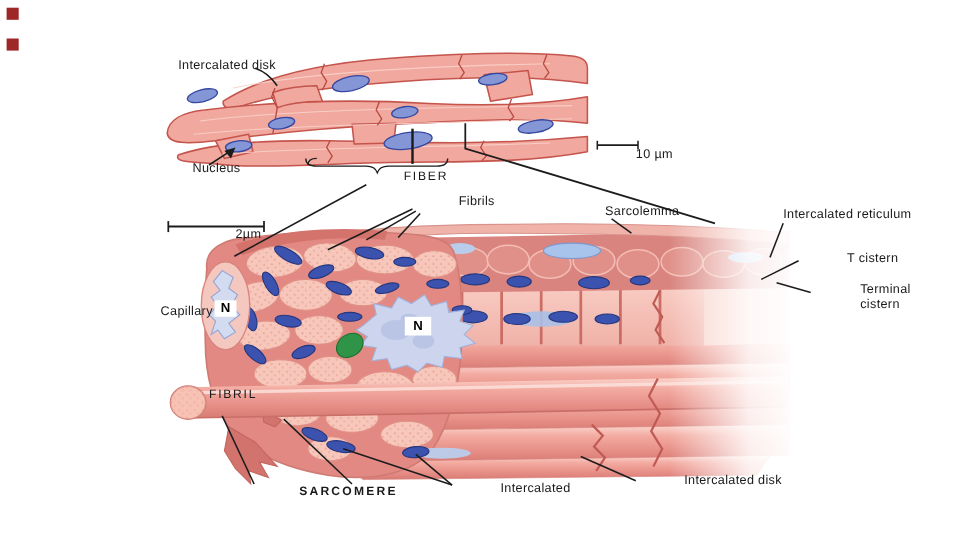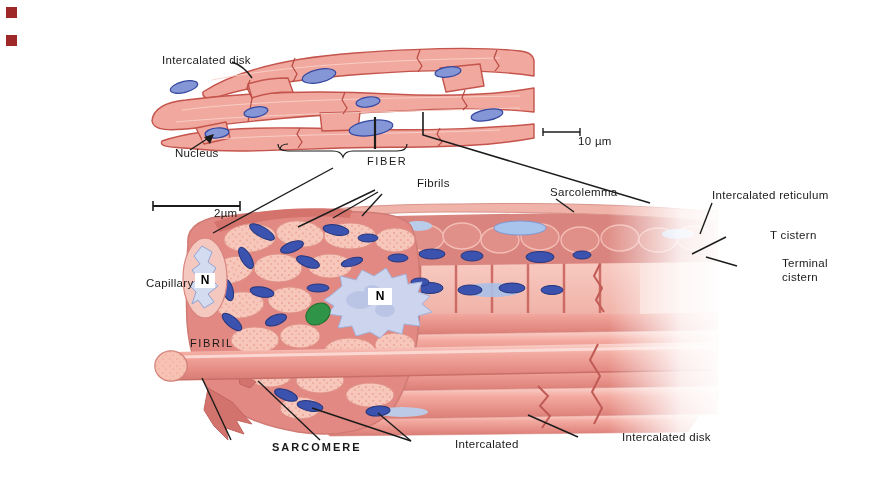--- a/index.html
+++ b/index.html
@@ -270,21 +270,21 @@
 <div class="lbl caps" style="left:325px;top:155px;">FIBER</div>
 <div class="lbl" style="left:536px;top:135px;">10 µm</div>
 
 <div class="lbl" style="left:172px;top:207px;">2µm</div>
 <div class="lbl" style="left:375px;top:177px;">Fibrils</div>
 <div class="lbl" style="left:508px;top:186px;">Sarcolemma</div>
 <div class="lbl" style="left:670px;top:189px;">Intercalated reticulum</div>
 <div class="lbl" style="left:728px;top:229px;">T cistern</div>
 <div class="lbl wrap2" style="left:740px;top:257px;">Terminal cistern</div>
 <div class="lbl" style="left:104px;top:277px;">Capillary</div>
-<div class="lbl caps" style="left:148px;top:337px;">FIBRIL</div>
+<div class="lbl caps" style="left:148px;top:353px;">FIBRIL</div>
 <div class="lbl caps" style="left:230px;top:441px;letter-spacing:2px;font-weight:bold;">SARCOMERE</div>
 <div class="lbl" style="left:413px;top:438px;">Intercalated</div>
 <div class="lbl" style="left:580px;top:431px;">Intercalated disk</div>
 
 <div class="nbox cap">N</div>
 <div class="nbox fib">N</div>
 
 </div>
 
 </body></html>

